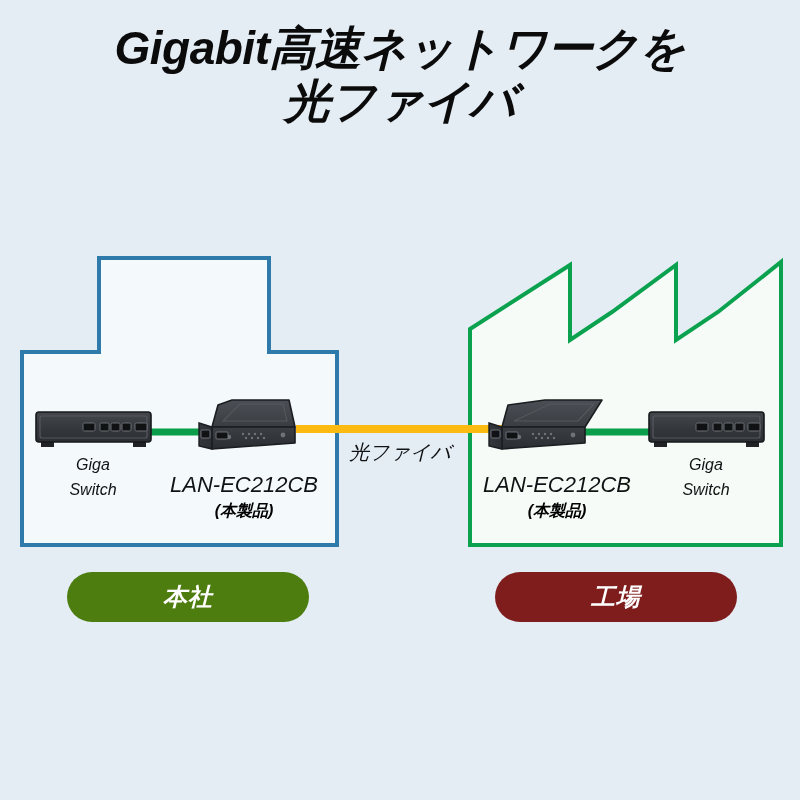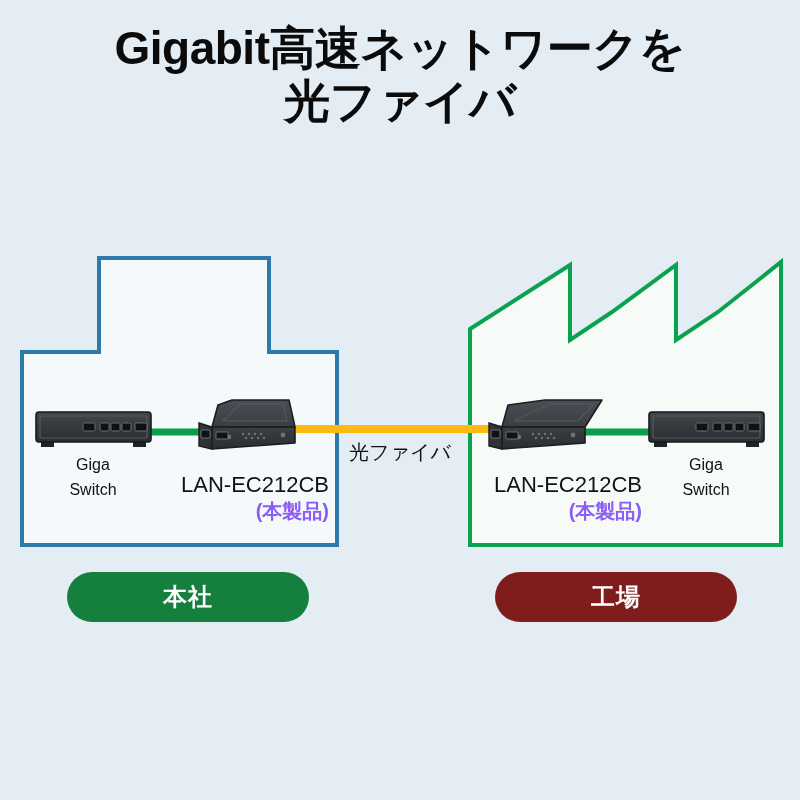--- a/index.html
+++ b/index.html
@@ -13,20 +13,21 @@
     font-family: "Liberation Sans", sans-serif;
     overflow: hidden;
     position: relative;
   }
   #stage {
     position: absolute;
     left: 0;
     top: 0;
     width: 665px;
     height: 800px;
+    font-style: italic;
   }
 
   
   .title-block {
     position: absolute;
     left: 0;
     top: 22px;
     width: 800px;
     text-align: center;
     color: #0b0b0c;
@@ -53,27 +54,26 @@
     text-align: center;
     color: #101214;
     font-size: 16px;
     line-height: 25px;
     white-space: nowrap;
   }
   .lbl .ln { display: block; }
   .lbl.device {
     font-size: 22px;
     line-height: 26px;
-    text-align: right;
   }
   .lbl .product {
     display: block;
-    color: #8b5cf6;
+    color: #000000;
     font-weight: 700;
-    font-size: 20px;
+    font-size: 16px;
     line-height: 26px;
   }
   .lbl.fiber {
     font-size: 20px;
     line-height: 25px;
   }
 
   
   .badge {
     position: absolute;
@@ -84,21 +84,21 @@
     color: #ffffff;
     font-weight: 700;
     font-size: 24px;
     letter-spacing: 1px;
     height: 50px;
   }
   #badge-hq {
     left: 67px;
     top: 572px;
     width: 242px;
-    background: #15803d;
+    background: #4d7c0f;
   }
   #badge-factory {
     left: 495px;
     top: 572px;
     width: 242px;
     background: #7f1d1d;
   }
 </style>
 </head>
 <body>

